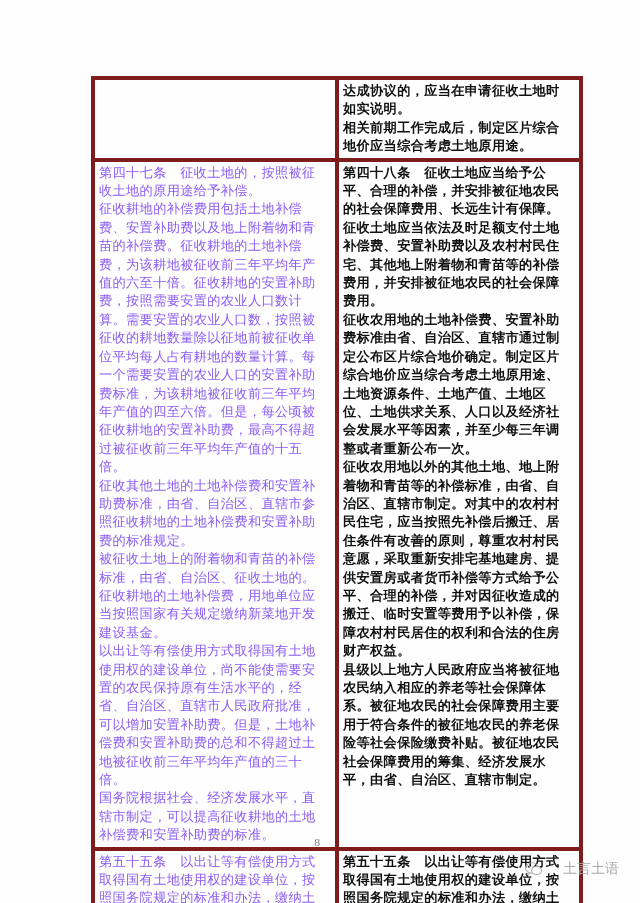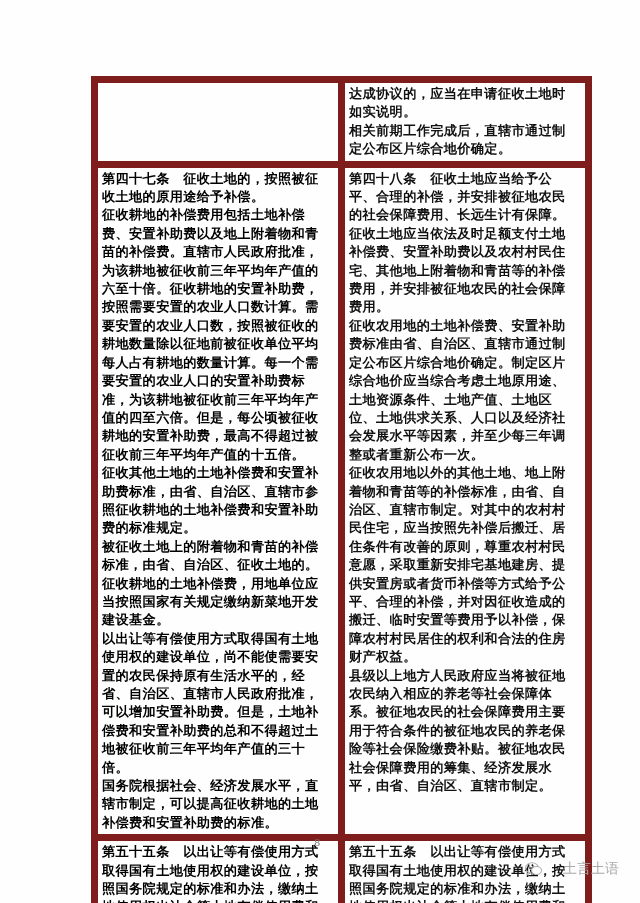--- a/index.html
+++ b/index.html
@@ -6,26 +6,26 @@
   body {
     width: 640px; height: 903px; background: #ffffff; position: relative; overflow: hidden;
     font-family: "DejaVu Sans", "Liberation Sans", sans-serif; color: #222;
   }
   .page { position: absolute; left: 0; top: 0; width: 640px; height: 903px; background: #fefefe; }
   table.cmp {
     position: absolute; left: 91px; top: 76px; width: 444px;
     border-collapse: collapse; table-layout: fixed;
   }
   table.cmp td {
-    border: 7px solid #7f1d1d; vertical-align: top;
+    border: 4px solid #7f1d1d; vertical-align: top;
     padding: 2px 14px 2px 4px;
     font-size: 13.2px; line-height: 18.4px; letter-spacing: 0.35px;
     word-break: break-all;
   }
-  td.col-old { width: 222px; color: #000000; font-weight: bold; }
+  td.col-old { width: 222px; color: #8b5cf6; font-weight: normal; }
   td.col-new { width: 222px; color: #111; font-weight: bold; }
   .para { display: block; }
   .row1 td { height: 61px; }
   .row2 td { height: 590px; }
   .row3 td { height: 78px; }
   .pagenum {
     position: absolute; left: 314px; top: 837px; font-size: 10px; color: #777;
     font-family: "DejaVu Serif", serif;
   }
   .watermark {
@@ -37,27 +37,27 @@
 </head>
 <body>
 
 <div class="page">
   <table class="cmp">
     <tbody>
         <tr class="row1">
       <td class="col-old"></td>
       <td class="col-new">
         <span class="para">达成协议的，应当在申请征收土地时如实说明。</span>
-        <span class="para">相关前期工作完成后，直辖市通过制定公布区片综合地价确定。</span>
+        <span class="para">相关前期工作完成后，制定区片综合地价应当综合考虑土地原用途。</span>
       </td>
     </tr>
     <tr class="row2">
       <td class="col-old">
         <span class="para">第四十七条　征收土地的，按照被征收土地的原用途给予补偿。</span>
-        <span class="para">征收耕地的补偿费用包括土地补偿费、安置补助费以及地上附着物和青苗的补偿费。直辖市人民政府批准，为该耕地被征收前三年平均年产值的六至十倍。征收耕地的安置补助费，按照需要安置的农业人口数计算。需要安置的农业人口数，按照被征收的耕地数量除以征地前被征收单位平均每人占有耕地的数量计算。每一个需要安置的农业人口的安置补助费标准，为该耕地被征收前三年平均年产值的四至六倍。但是，每公顷被征收耕地的安置补助费，最高不得超过被征收前三年平均年产值的十五倍。</span>
+        <span class="para">征收耕地的补偿费用包括土地补偿费、安置补助费以及地上附着物和青苗的补偿费。征收耕地的土地补偿费，为该耕地被征收前三年平均年产值的六至十倍。征收耕地的安置补助费，按照需要安置的农业人口数计算。需要安置的农业人口数，按照被征收的耕地数量除以征地前被征收单位平均每人占有耕地的数量计算。每一个需要安置的农业人口的安置补助费标准，为该耕地被征收前三年平均年产值的四至六倍。但是，每公顷被征收耕地的安置补助费，最高不得超过被征收前三年平均年产值的十五倍。</span>
         <span class="para">征收其他土地的土地补偿费和安置补助费标准，由省、自治区、直辖市参照征收耕地的土地补偿费和安置补助费的标准规定。</span>
         <span class="para">被征收土地上的附着物和青苗的补偿标准，由省、自治区、征收土地的。</span>
         <span class="para">征收耕地的土地补偿费，用地单位应当按照国家有关规定缴纳新菜地开发建设基金。</span>
         <span class="para">以出让等有偿使用方式取得国有土地使用权的建设单位，尚不能使需要安置的农民保持原有生活水平的，经省、自治区、直辖市人民政府批准，可以增加安置补助费。但是，土地补偿费和安置补助费的总和不得超过土地被征收前三年平均年产值的三十倍。</span>
         <span class="para">国务院根据社会、经济发展水平，直辖市制定，可以提高征收耕地的土地补偿费和安置补助费的标准。</span>
       </td>
       <td class="col-new">
         <span class="para">第四十八条　征收土地应当给予公平、合理的补偿，并安排被征地农民的社会保障费用、长远生计有保障。</span>
         <span class="para">征收土地应当依法及时足额支付土地补偿费、安置补助费以及农村村民住宅、其他地上附着物和青苗等的补偿费用，并安排被征地农民的社会保障费用。</span>
         <span class="para">征收农用地的土地补偿费、安置补助费标准由省、自治区、直辖市通过制定公布区片综合地价确定。制定区片综合地价应当综合考虑土地原用途、土地资源条件、土地产值、土地区位、土地供求关系、人口以及经济社会发展水平等因素，并至少每三年调整或者重新公布一次。</span>

